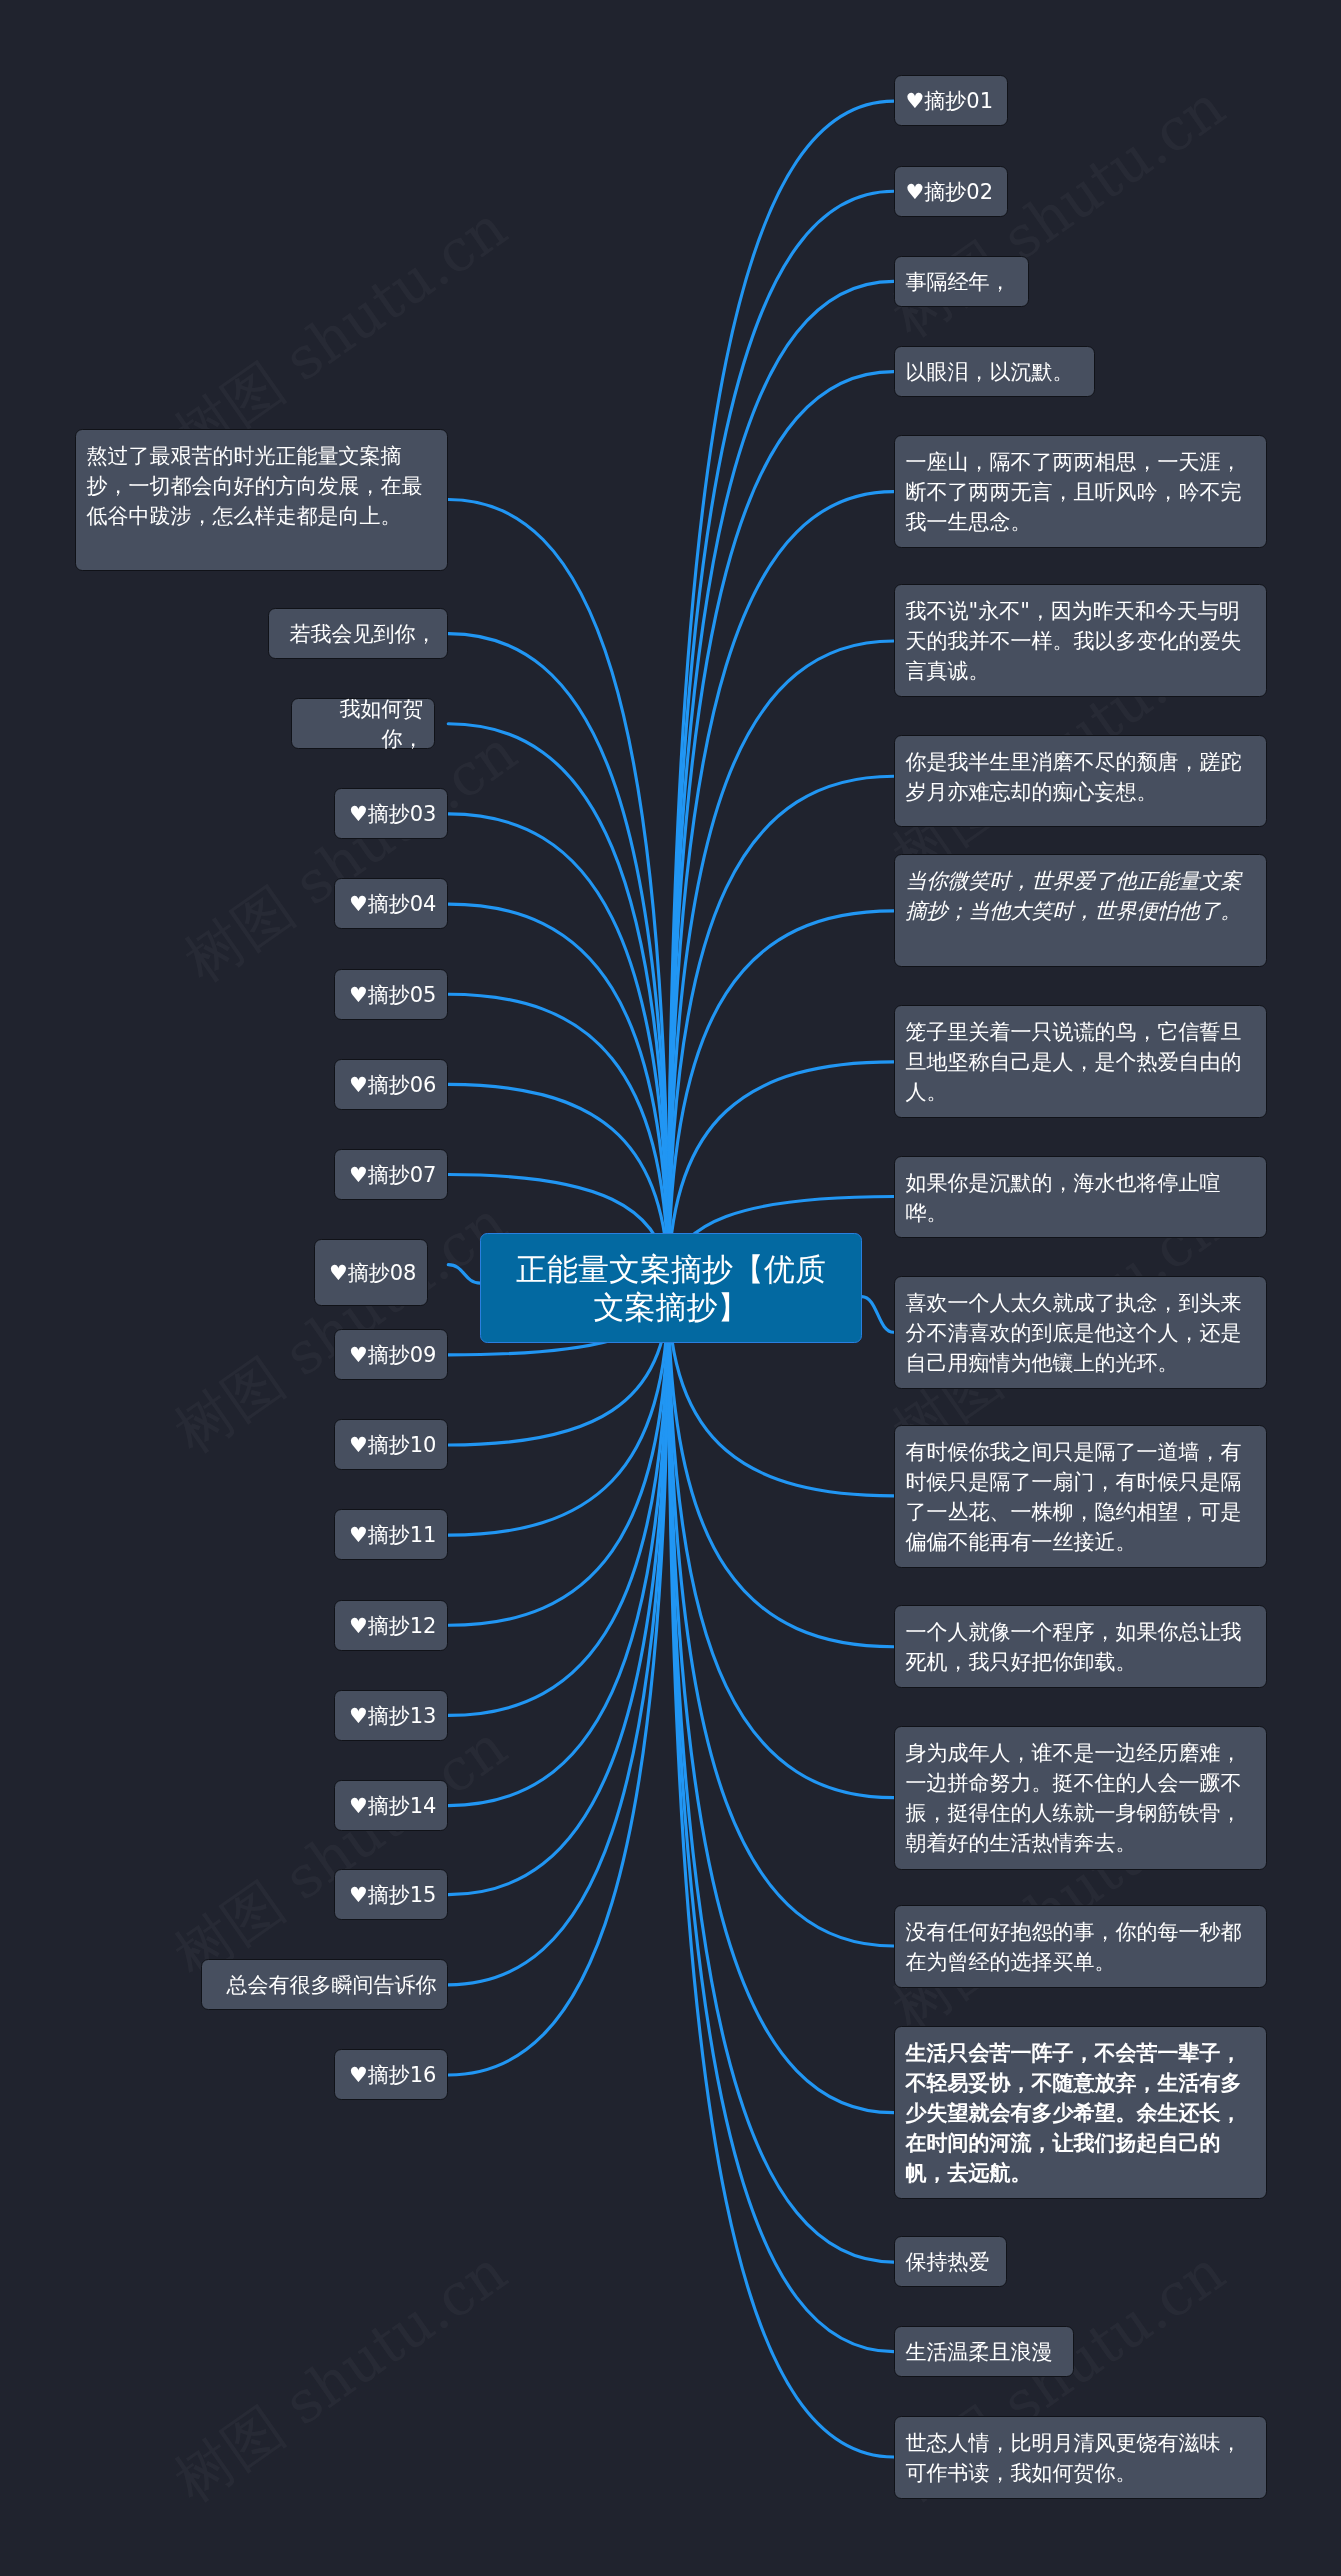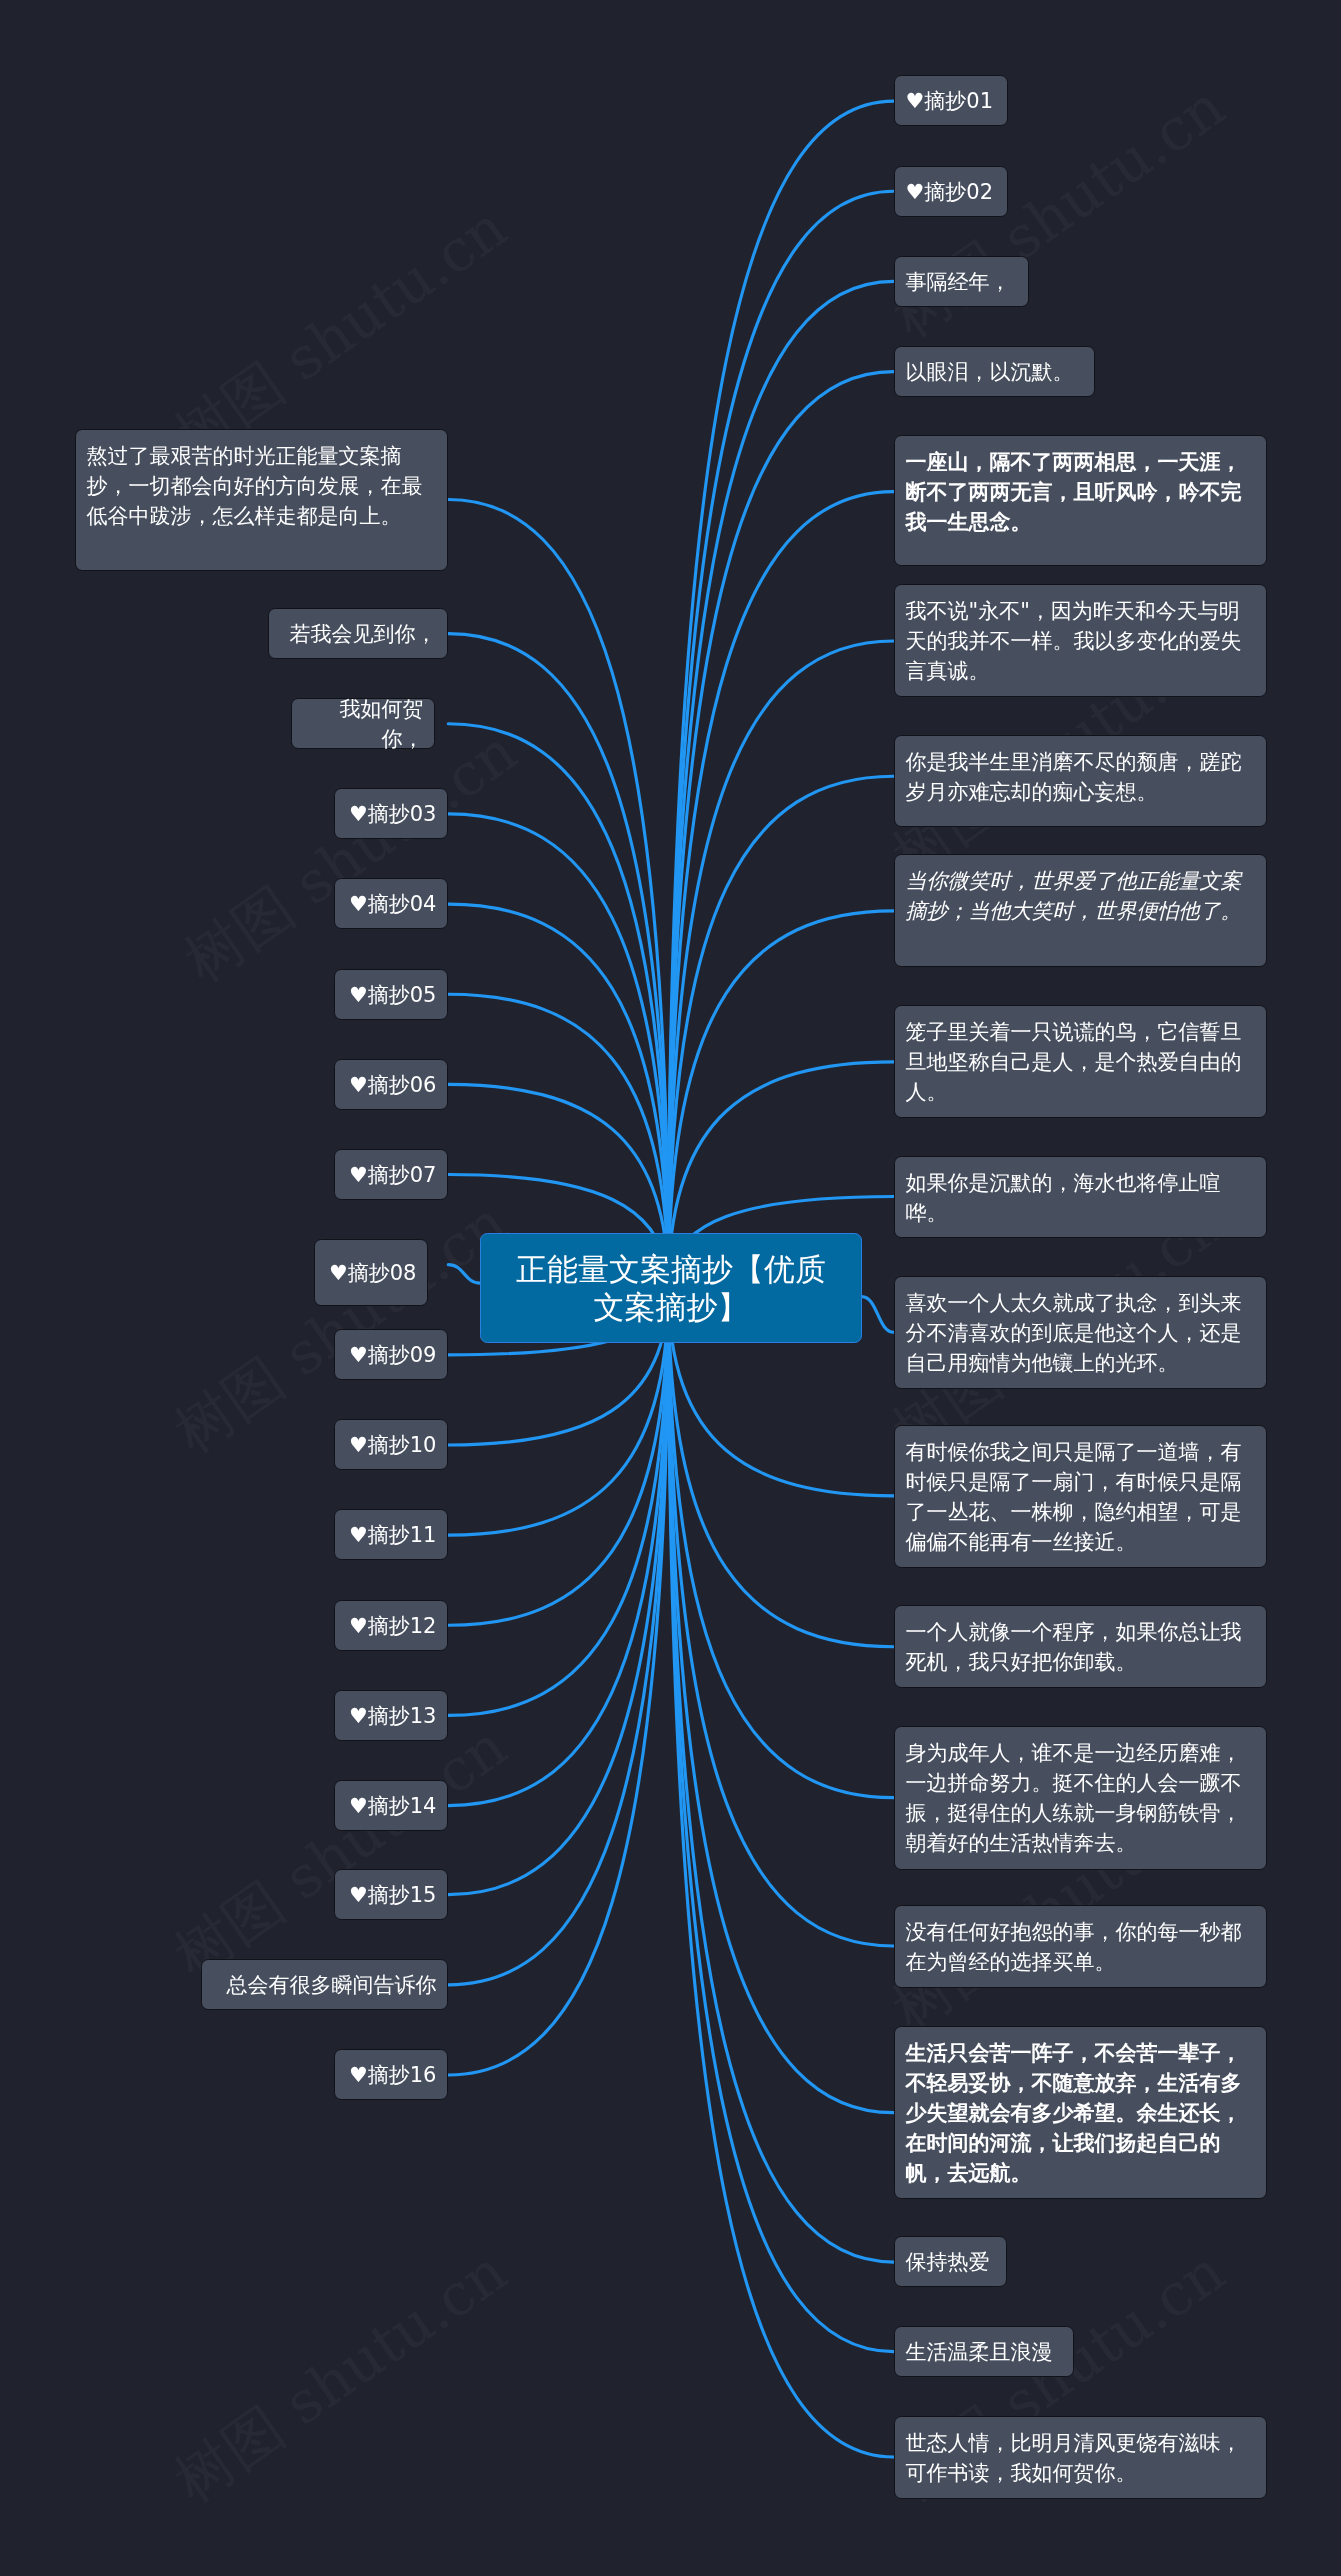--- a/index.html
+++ b/index.html
@@ -150,21 +150,21 @@
   </div>
 <div class="node" style="left:894px;top:166px;width:114px;height:51px;">
     <span>♥摘抄02</span>
   </div>
 <div class="node" style="left:894px;top:256px;width:135px;height:51px;">
     <span>事隔经年，</span>
   </div>
 <div class="node" style="left:894px;top:346px;width:201px;height:51px;">
     <span>以眼泪，以沉默。</span>
   </div>
-<div class="node multi" style="left:894px;top:435px;width:373px;height:131px;font-weight:bold;">
+<div class="node multi" style="left:894px;top:435px;width:373px;height:113px;">
     <span>一座山，隔不了两两相思，一天涯，断不了两两无言，且听风吟，吟不完我一生思念。</span>
   </div>
 <div class="node multi" style="left:894px;top:584px;width:373px;height:113px;">
     <span>我不说"永不"，因为昨天和今天与明天的我并不一样。我以多变化的爱失言真诚。</span>
   </div>
 <div class="node multi" style="left:894px;top:735px;width:373px;height:92px;">
     <span>你是我半生里消磨不尽的颓唐，蹉跎岁月亦难忘却的痴心妄想。</span>
   </div>
 <div class="node multi" style="left:894px;top:854px;width:373px;height:113px;font-style:italic;">
     <span>当你微笑时，世界爱了他正能量文案摘抄；当他大笑时，世界便怕他了。</span>

